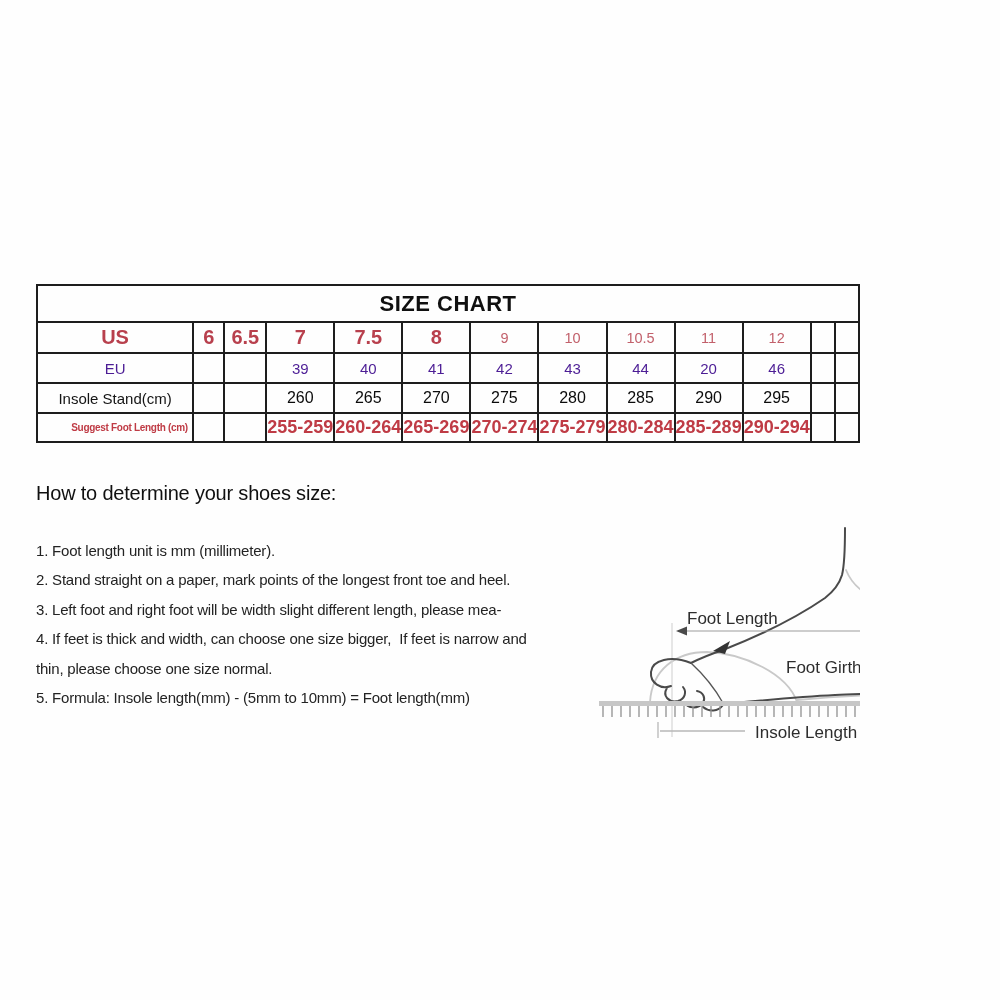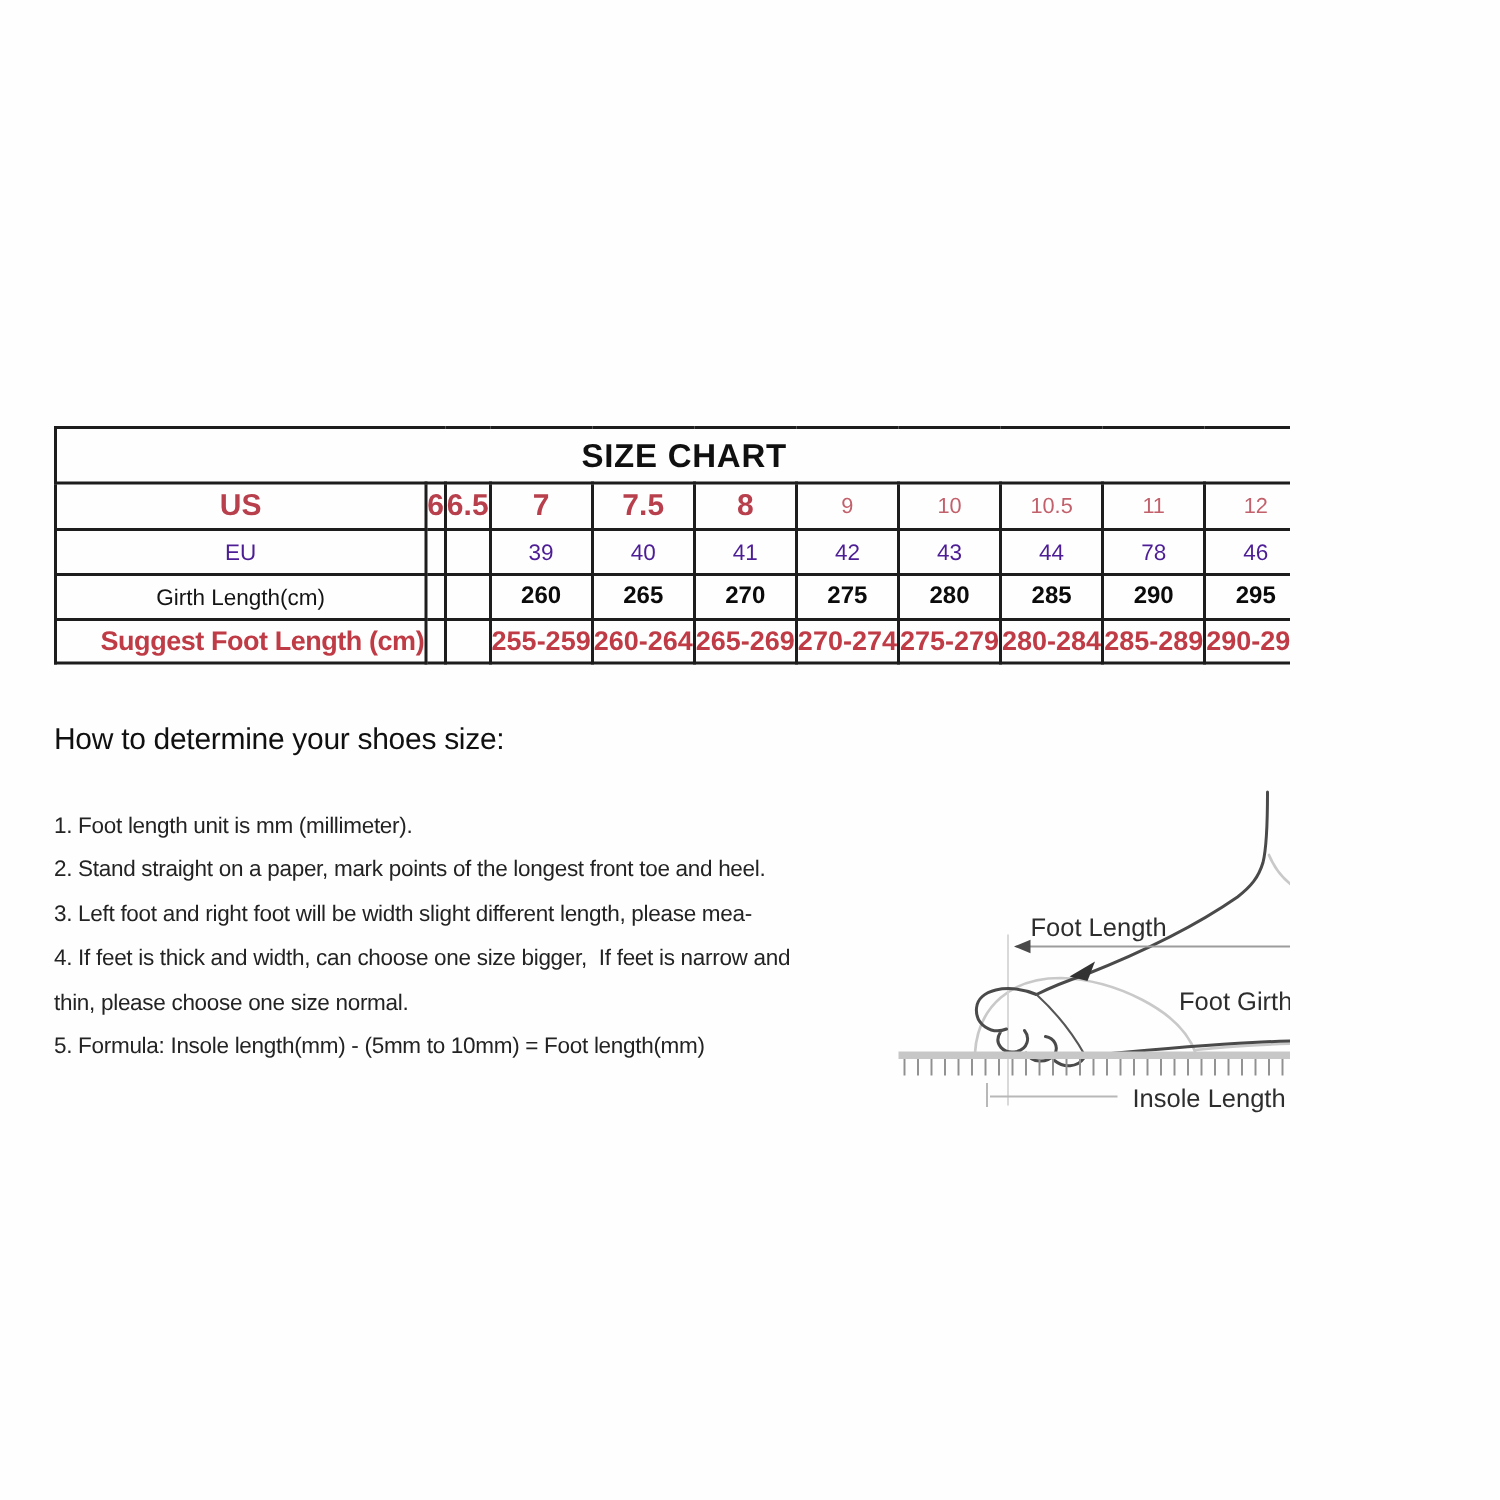--- a/index.html
+++ b/index.html
@@ -10,23 +10,23 @@
   
   .chart-wrap{position:absolute;left:36px;top:284px;}
   table.size{border-collapse:collapse;table-layout:fixed;}
   table.size td{border:2px solid #1d1d1d;text-align:center;vertical-align:middle;
                 padding:0;overflow:hidden;white-space:nowrap;}
   td.title-cell{height:35px;font-size:22px;font-weight:bold;color:#101010;letter-spacing:.5px;}
   tr.r-us td{height:29px;color:#b8404d;font-weight:bold;font-size:20px;}
   tr.r-us td:nth-child(n+7){font-weight:normal;color:#c2606b;font-size:14.5px;}
   tr.r-eu td{height:28px;color:#4c1d95;font-size:15px;}
   tr.r-insole td{height:28px;color:#141414;font-size:15px;}
-  tr.r-insole td:not(.label-cell){font-weight:bold;font-size:16px;color:#0b0b0b;border-radius:13px;}
+  tr.r-insole td:not(.label-cell){font-weight:normal;font-size:16px;color:#0b0b0b;border-radius:13px;}
   tr.r-suggest td{height:27px;color:#bf3b45;font-weight:bold;font-size:18px;}
-  tr.r-suggest td.label-cell{font-size:18px;letter-spacing:-0.3px;padding-left:29px;}
+  tr.r-suggest td.label-cell{font-size:10px;letter-spacing:-0.3px;padding-left:29px;}
 
   
   .howto{position:absolute;left:36px;top:482px;font-size:20px;font-weight:normal;
          color:#101010;letter-spacing:-0.2px;}
   .instructions{position:absolute;left:36px;top:536px;font-size:15px;color:#232323;
                 letter-spacing:-0.2px;}
   .instructions .line{height:29.4px;line-height:29.4px;white-space:pre;}
 
   
   .foot-diagram{position:absolute;left:595px;top:520px;}
@@ -82,27 +82,27 @@
           <tr class="r-eu">
             <td class="label-cell">EU</td>
             <td></td>
             <td></td>
             <td>39</td>
             <td>40</td>
             <td>41</td>
             <td>42</td>
             <td>43</td>
             <td>44</td>
-            <td>78</td>
+            <td>20</td>
             <td>46</td>
             <td></td>
             <td></td>
           </tr>
           <tr class="r-insole">
-            <td class="label-cell">Girth Length(cm)</td>
+            <td class="label-cell">Insole Stand(cm)</td>
             <td></td>
             <td></td>
             <td>260</td>
             <td>265</td>
             <td>270</td>
             <td>275</td>
             <td>280</td>
             <td>285</td>
             <td>290</td>
             <td>295</td>

